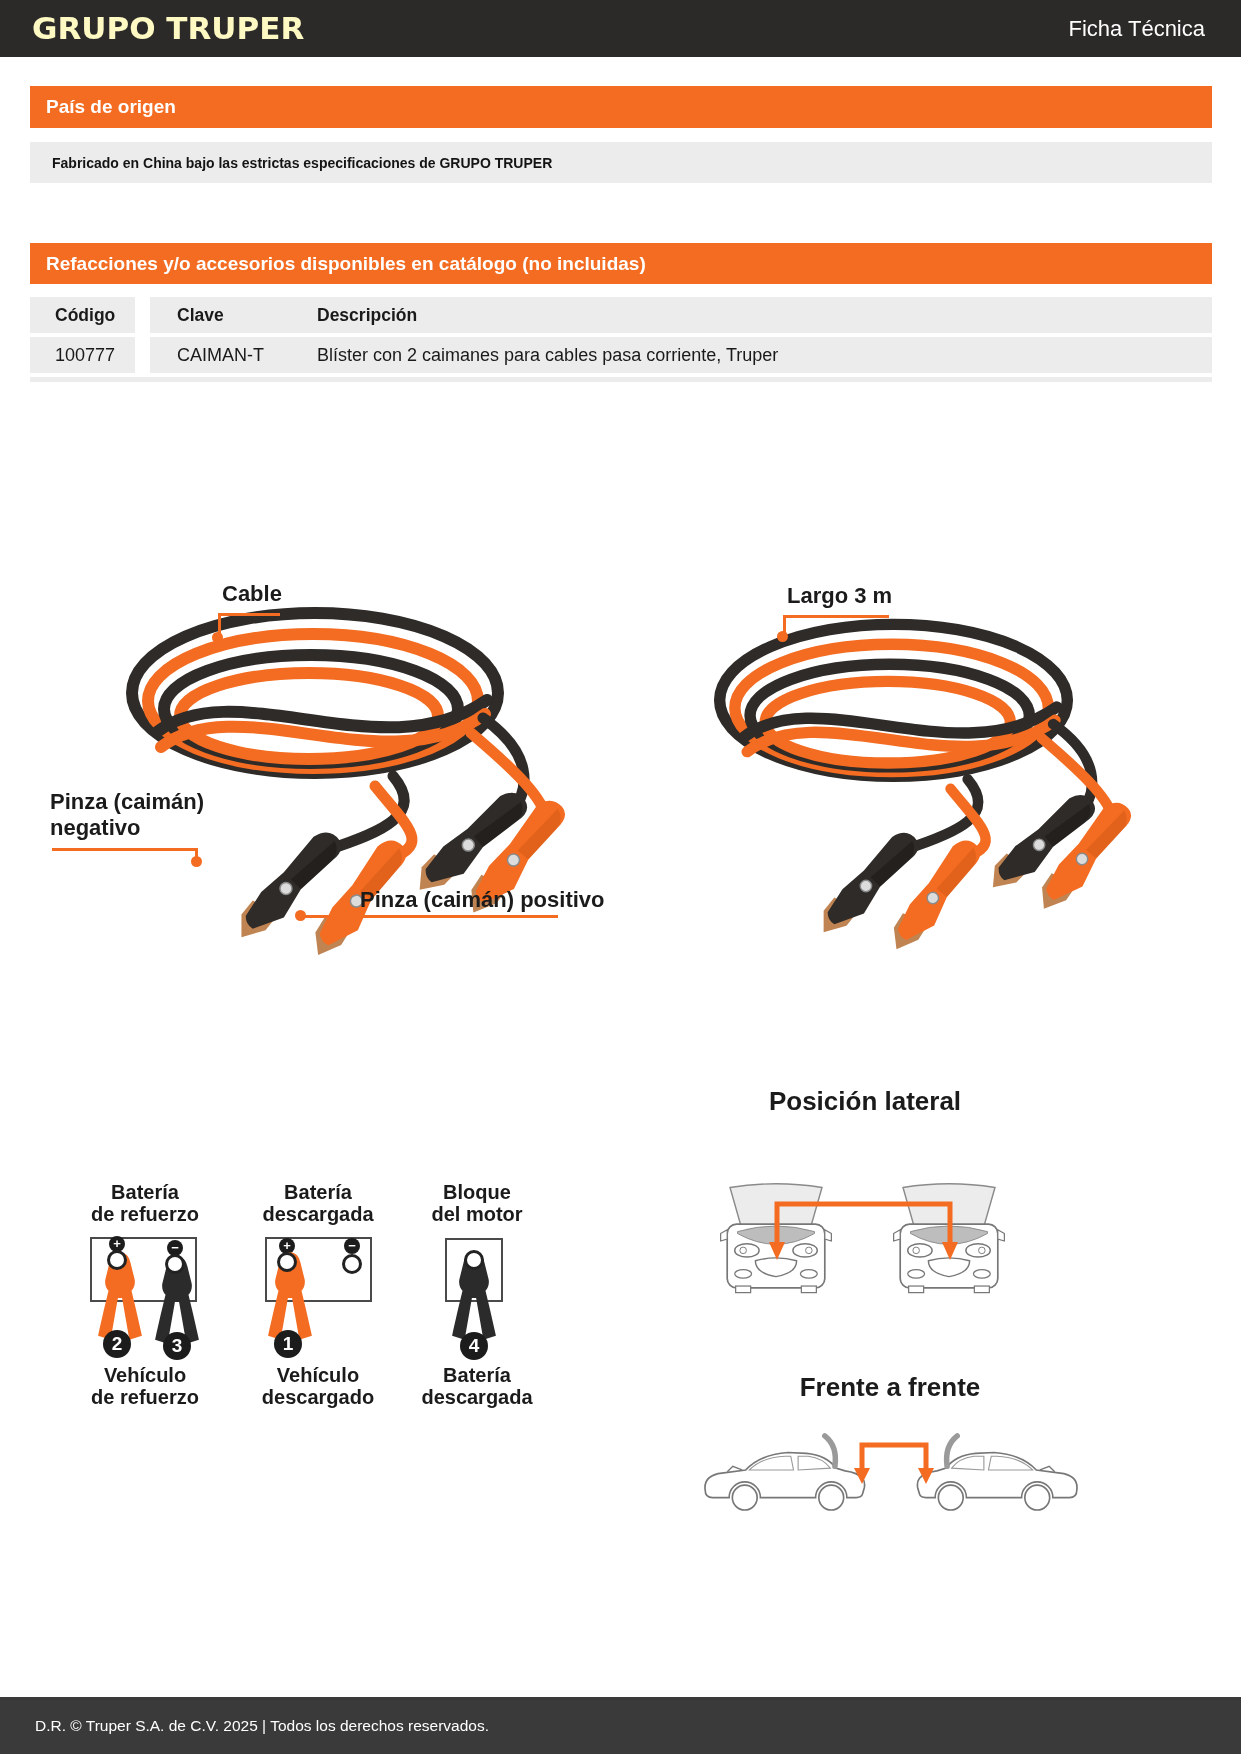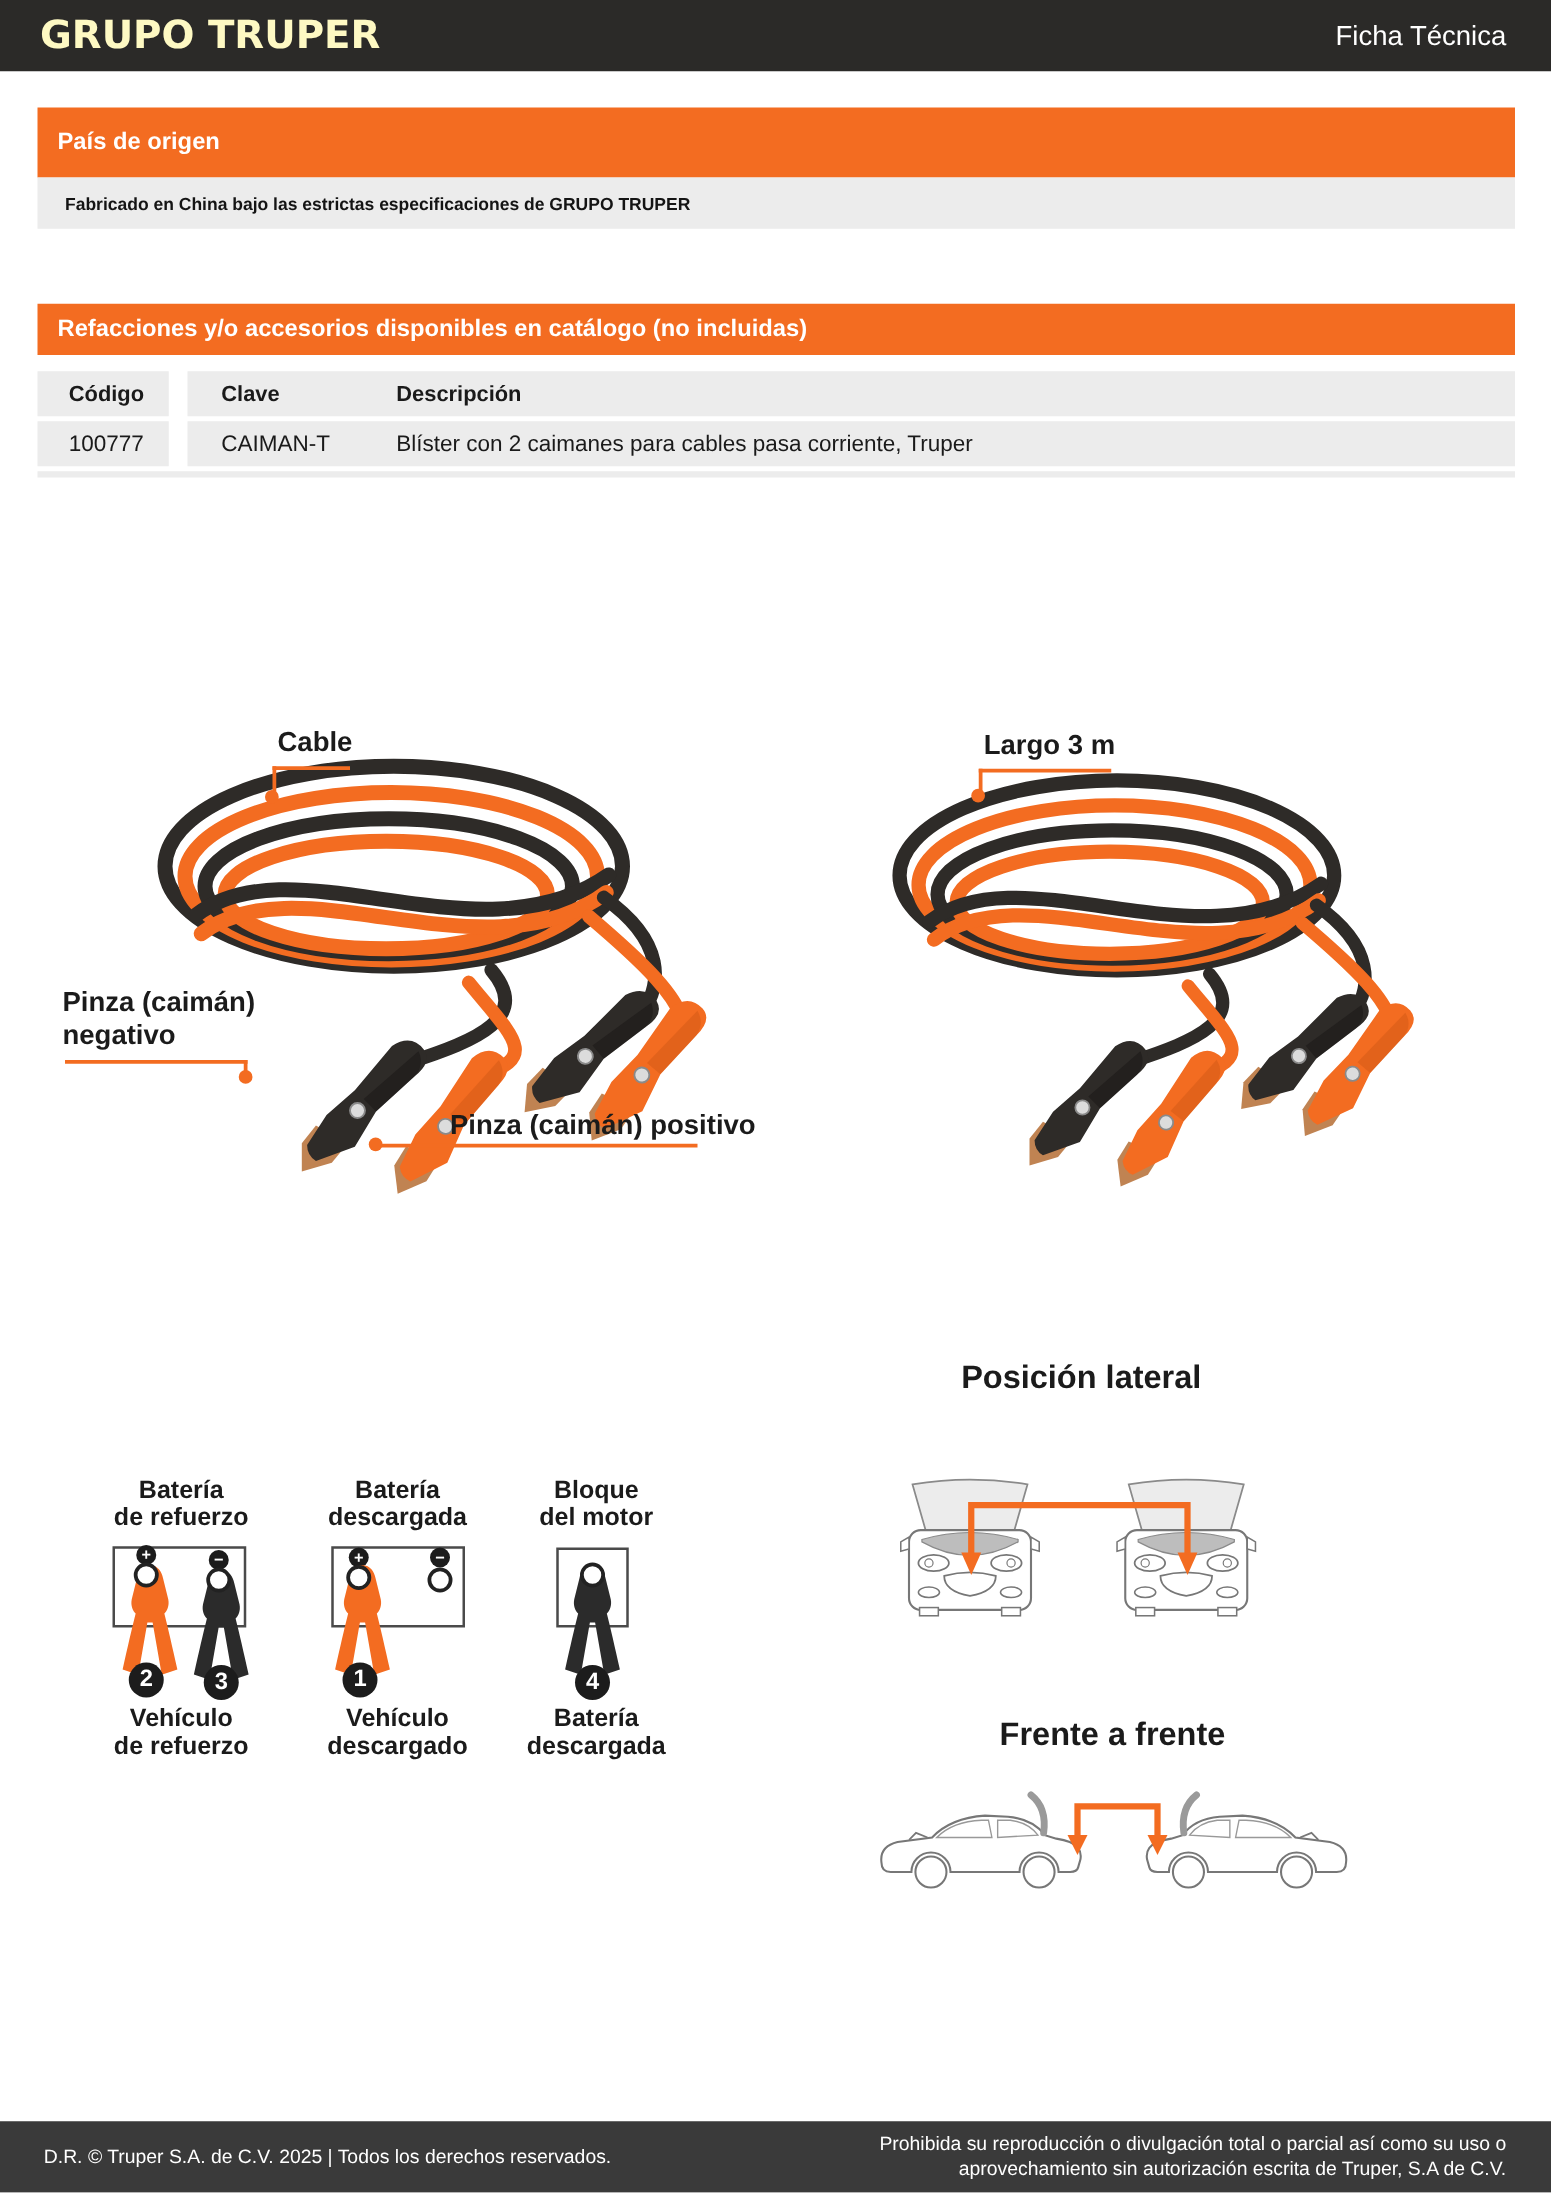--- a/index.html
+++ b/index.html
@@ -106,21 +106,21 @@
         <path d="M34,46 L40,40 L50,44" fill="none" stroke="#777" stroke-width="1.5"></path>
       </g>
     </defs>
   </svg>
 
   <div class="topbar">
     <div class="brand">GRUPO TRUPER</div>
     <div class="doctype">Ficha Técnica</div>
   </div>
 
-  <div class="bar-orange" style="top:86px; height:56px;">
+  <div class="bar-orange" style="top:86px; height:42px;">
     <span>País de origen</span>
   </div>
   <div class="gray-note">
     <span>Fabricado en China bajo las estrictas especificaciones de GRUPO TRUPER</span>
   </div>
 
   <div class="bar-orange" style="top:243px; height:41px;">
     <span>Refacciones y/o accesorios disponibles en catálogo (no incluidas)</span>
   </div>
 
@@ -252,19 +252,15 @@
       <use href="#car-side" transform="translate(200,0) scale(-1,1)"></use>
     </svg>
   <svg class="abs" style="left:850px; top:1440px;" width="88" height="46" viewBox="0 0 88 46">
     <polyline points="12,32 12,5 76,5 76,32" fill="none" stroke="#f36c21" stroke-width="5"></polyline>
     <polygon points="4,28 20,28 12,44" fill="#f36c21"></polygon>
     <polygon points="68,28 84,28 76,44" fill="#f36c21"></polygon>
   </svg>
 
   <div class="footer">
     <div class="footer-left">D.R. © Truper S.A. de C.V. 2025 | Todos los derechos reservados.</div>
-    <div class="footer-right">
-      <div>Prohibida su reproducción o divulgación total o parcial así como su uso o</div>
-      <div>aprovechamiento sin autorización escrita de Truper, S.A de C.V.</div>
-    </div>
   </div>
 
 </div>
 
 </body></html>

